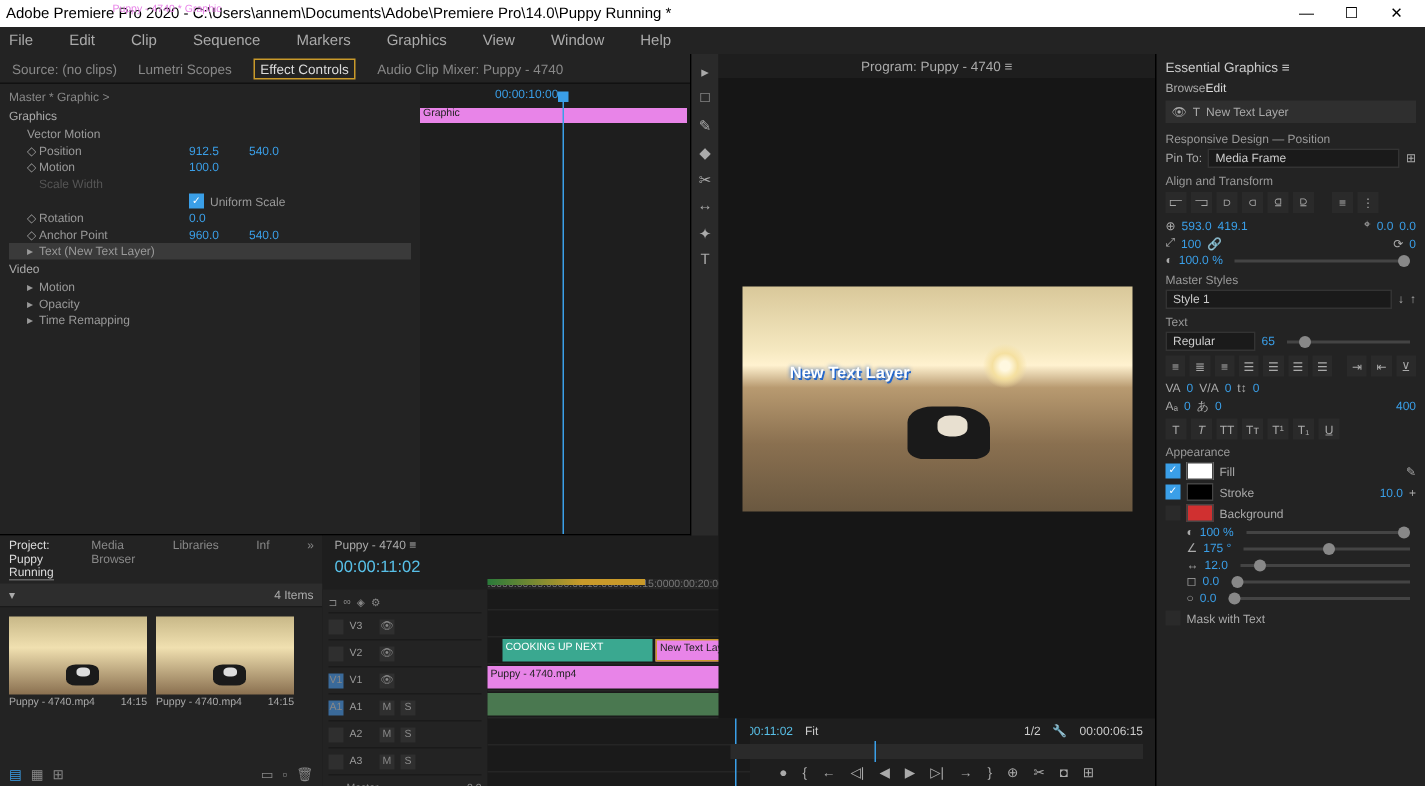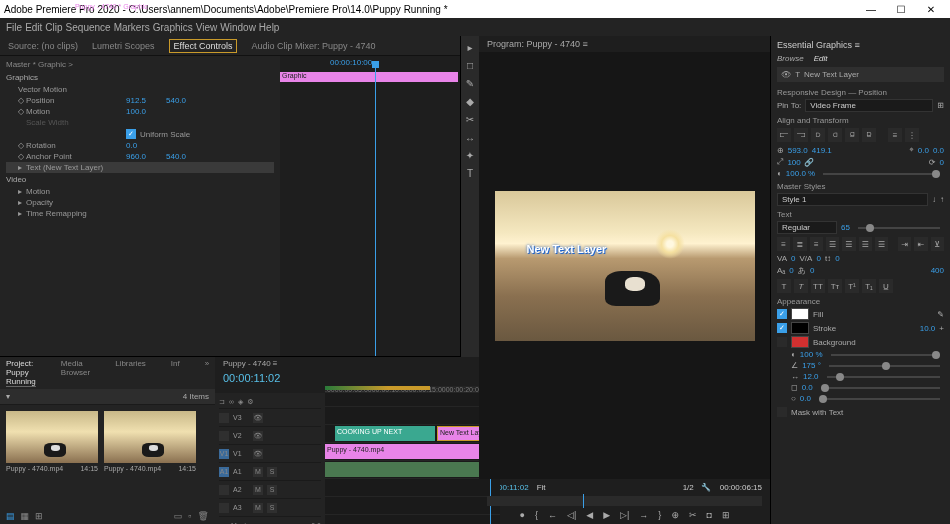--- a/index.html
+++ b/index.html
@@ -1,20 +1,20 @@
 <!DOCTYPE html>
 <html><head>
 <meta charset="utf-8">
 <style>
 * { margin: 0; padding: 0; box-sizing: border-box; font-family: 'Segoe UI', Arial, sans-serif; }
 body { background: #1a1a1a; color: #ccc; font-size: 9px; width: 950px; height: 524px; overflow: hidden; }
 .titlebar { background: #fff; color: #000; height: 18px; display: flex; align-items: center; padding: 0 4px; font-size: 10px; }
 .titlebar .spacer { flex: 1; }
 .win-btn { width: 30px; text-align: center; font-size: 10px; cursor: pointer; }
-.menubar { background: #232323; height: 18px; display: flex; align-items: center; padding: 0 6px; gap: 3px; font-size: 10px; color: #aaa; }
+.menubar { background: #232323; height: 18px; display: flex; align-items: center; padding: 0 6px; gap: 24px; font-size: 10px; color: #aaa; }
 .menubar span { cursor: pointer; }
 .workspace { display: flex; height: calc(524px - 36px); }
 .left-col { width: 460px; display: flex; flex-direction: column; }
 .mid-col { width: 310px; display: flex; flex-direction: column; border-left: 1px solid #000; }
 .right-col { width: 180px; background: #232323; border-left: 1px solid #000; overflow: hidden; }
 .panel-tabs { background: #232323; height: 20px; display: flex; align-items: center; gap: 14px; padding: 0 8px; border-bottom: 1px solid #111; font-size: 9px; color: #888; }
 .panel-tabs .tab { cursor: pointer; }
 .panel-tabs .hl { border: 1px solid #c99a2a; padding: 1px 4px; color: #ddd; }
 .effect-controls { background: #232323; height: 300px; display: flex; }
 .ec-left { width: 280px; padding: 4px 6px; font-size: 8px; }
@@ -26,21 +26,21 @@
 .ec-row .val { color: #3a9fe8; flex: 0 0 40px; }
 .ec-row .check { width: 10px; height: 10px; background: #3a9fe8; margin-right: 4px; display: inline-flex; align-items: center; justify-content: center; color: #fff; font-size: 7px; }
 .ec-row.sel { background: #3a3a3a; }
 .ec-right { flex: 1; background: #1e1e1e; position: relative; }
 .ec-time { position: absolute; top: 2px; left: 50px; color: #3a9fe8; font-size: 8px; }
 .ec-clip-strip { position: absolute; top: 16px; left: 0; right: 2px; height: 10px; background: #e884e8; font-size: 7px; padding-left: 2px; color: #222; }
 .ec-playhead { position: absolute; top: 10px; bottom: 0; left: 95px; width: 1px; background: #3a9fe8; }
 .ec-playhead::before { content: ''; position: absolute; top: -5px; left: -3px; width: 7px; height: 7px; background: #3a9fe8; }
 .toolstrip { width: 18px; background: #2a2a2a; display: flex; flex-direction: column; align-items: center; gap: 6px; padding-top: 6px; }
 .toolstrip .tool { width: 12px; height: 12px; color: #aaa; cursor: pointer; font-size: 10px; text-align: center; }
-.program { flex: 1; display: flex; flex-direction: column; background: #1e1e1e; }
+.program { flex: 1; display: flex; flex-direction: column; background: #1e1e1e; text-align: center; }
 .prog-header { font-size: 9px; padding: 3px 8px; color: #aaa; }
 .prog-viewer { flex: 1; display: flex; align-items: center; justify-content: center; background: #161616; position: relative; }
 .prog-image { width: 260px; height: 150px; background: linear-gradient(180deg, #d9c89a 0%, #f5e8c0 28%, #fff2d0 35%, #b89a70 45%, #8a7050 70%, #6a5840 100%); position: relative; overflow: hidden; }
 .sun { position: absolute; top: 38px; right: 70px; width: 30px; height: 30px; background: radial-gradient(circle, #fff8e0 15%, #f5e0a0 40%, transparent 70%); border-radius: 50%; }
 .dog { position: absolute; bottom: 35px; left: 110px; width: 55px; height: 35px; background: #1a1a1a; border-radius: 30% 40% 20% 20%; }
 .dog::after { content: ''; position: absolute; top: 6px; left: 20px; width: 20px; height: 14px; background: #e8e0d0; border-radius: 40%; }
 .text-overlay { position: absolute; top: 52px; left: 32px; color: #fff; font-size: 11px; font-weight: bold; text-shadow: 0 0 3px #2266cc, 1px 1px 0 #2266cc; }
 .prog-tc { display: flex; align-items: center; padding: 4px 8px; gap: 8px; font-size: 8px; }
 .prog-tc .tc-left { color: #58c0e8; }
 .prog-tc .spacer { flex: 1; }
@@ -79,21 +79,21 @@
 .clip { position: absolute; top: 1px; bottom: 1px; font-size: 7px; padding: 2px; overflow: hidden; }
 .clip.pink { background: #e884e8; color: #222; }
 .clip.teal { background: #3aa890; color: #fff; }
 .clip.audio { background: #4a7850; }
 .clip.hl { border: 1px solid #c99a2a; }
 .tl-playhead { position: absolute; top: -16px; bottom: 0; left: 165px; width: 1px; background: #3a9fe8; }
 .tl-playhead::before { content: ''; position: absolute; top: 0; left: -4px; width: 9px; height: 8px; background: #3a9fe8; }
 .audio-meter { width: 26px; background: #1a1a1a; border-left: 1px solid #000; }
 .eg-panel { padding: 4px 6px; font-size: 8px; color: #aaa; }
 .eg-header { font-size: 9px; color: #ccc; margin-bottom: 4px; }
-.eg-tabs { display: flex; gap: 10px; font-size: 8px; margin-bottom: 4px; font-style: italic; }
+.eg-tabs { display: flex; font-size: 8px; margin-bottom: 4px; }
 .eg-tabs .active { color: #ddd; }
 .eg-layer { background: #2f2f2f; padding: 3px 4px; margin-bottom: 6px; display: flex; align-items: center; gap: 4px; }
 .eg-section-lbl { font-size: 8px; color: #999; margin: 4px 0 2px; }
 .eg-row { display: flex; align-items: center; gap: 4px; margin: 2px 0; }
 .eg-input { background: #1a1a1a; border: 1px solid #333; padding: 1px 4px; color: #ccc; font-size: 8px; flex: 1; }
 .eg-num { color: #3a9fe8; font-size: 8px; }
 .eg-iconrow { display: flex; gap: 3px; margin: 3px 0; }
 .eg-ico { width: 14px; height: 14px; background: #2a2a2a; display: flex; align-items: center; justify-content: center; font-size: 8px; color: #aaa; cursor: pointer; }
 .swatch { width: 18px; height: 12px; border: 1px solid #444; }
 .swatch.white { background: #fff; }
@@ -393,21 +393,21 @@
       </div>
       <div class="eg-layer">
         <span>👁</span>
         <span>T</span>
         <span>New Text Layer</span>
       </div>
 
       <div class="eg-section-lbl">Responsive Design — Position</div>
       <div class="eg-row">
         <span>Pin To:</span>
-        <div class="eg-input">Video Frame</div>
+        <div class="eg-input">Media Frame</div>
         <span>⊞</span>
       </div>
 
       <div class="eg-section-lbl">Align and Transform</div>
       <div class="eg-iconrow">
         <span class="eg-ico">⫍</span>
         <span class="eg-ico">⫎</span>
         <span class="eg-ico">⫐</span>
         <span class="eg-ico">⫏</span>
         <span class="eg-ico">⫑</span>

